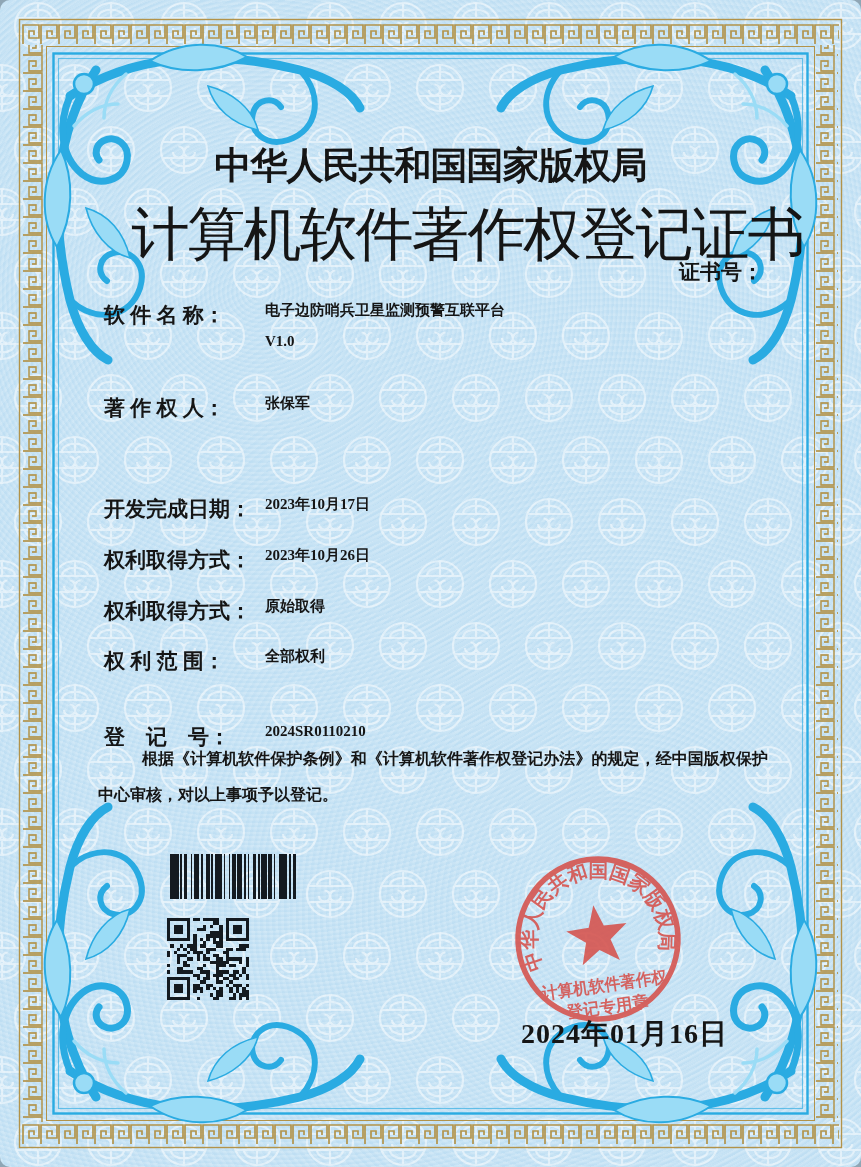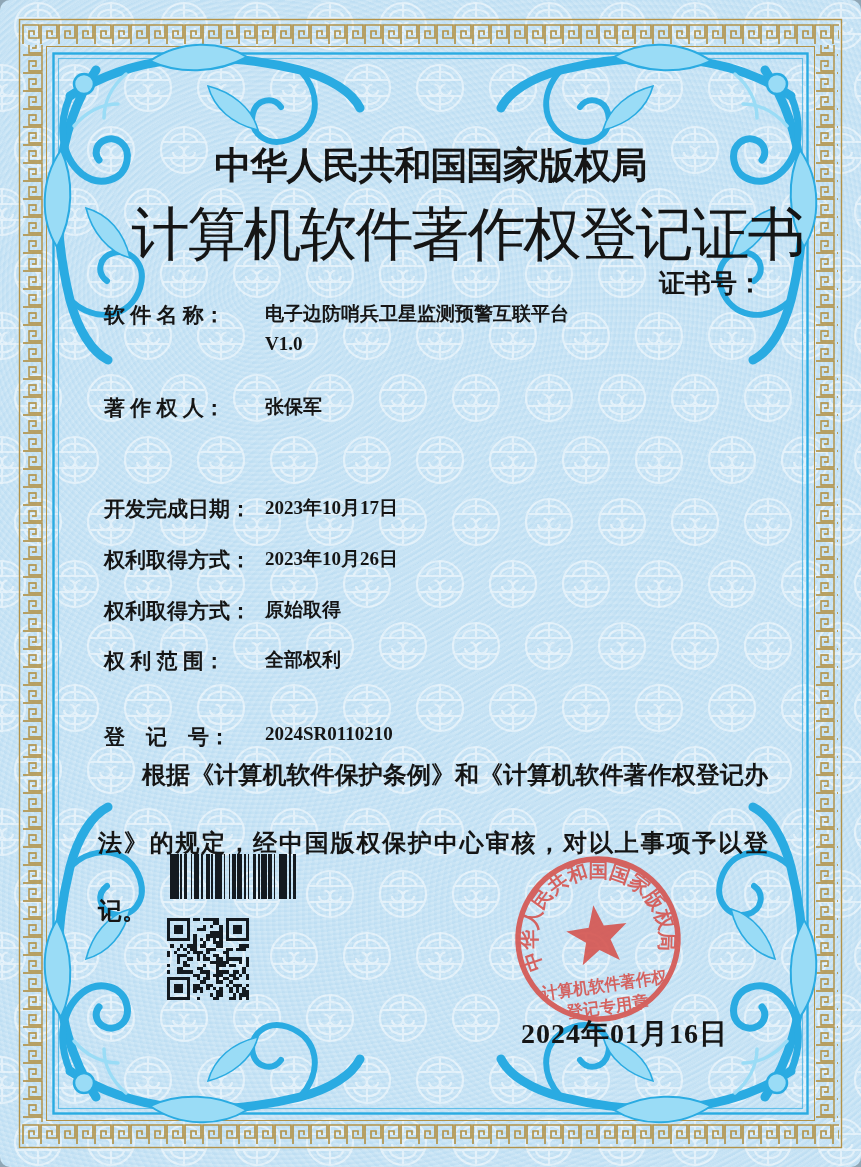--- a/index.html
+++ b/index.html
@@ -24,29 +24,29 @@
   .issuer{
     left:0;top:141px;width:100%;text-align:center;
     font-size:37px;font-weight:bold;letter-spacing:-1px;
   }
   .cert-title{
     left:0;top:196px;width:100%;text-align:center;
     font-size:58px;font-weight:normal;letter-spacing:-2px;padding-left:37px;
   }
   .certno{
     top:258px;right:98px;
-    font-size:26px;font-weight:bold;
-    display:flex;gap:14px;white-space:nowrap;margin-top:8px;
+    font-size:21px;font-weight:bold;
+    display:flex;gap:14px;white-space:nowrap;
   }
   .row{left:104px;white-space:nowrap;}
   .row .lbl{font-size:21px;font-weight:bold;display:inline-block;}
-  .row .val{font-size:19px;font-weight:bold;position:absolute;left:161px;top:0;white-space:nowrap;}
+  .row .val{font-size:15px;font-weight:bold;position:absolute;left:161px;top:0;white-space:nowrap;}
   .statement{
     left:98px;top:741px;width:670px;
-    font-size:24px;font-weight:bold;line-height:68px;
+    font-size:16px;font-weight:bold;line-height:36px;
     text-align:justify;text-indent:44px;
   }
   .issue-date{
     left:521px;top:1015px;
     font-size:28px;font-weight:bold;letter-spacing:1px;
   }
   .code{position:absolute;z-index:2;}
 </style>
 </head>
 <body>

